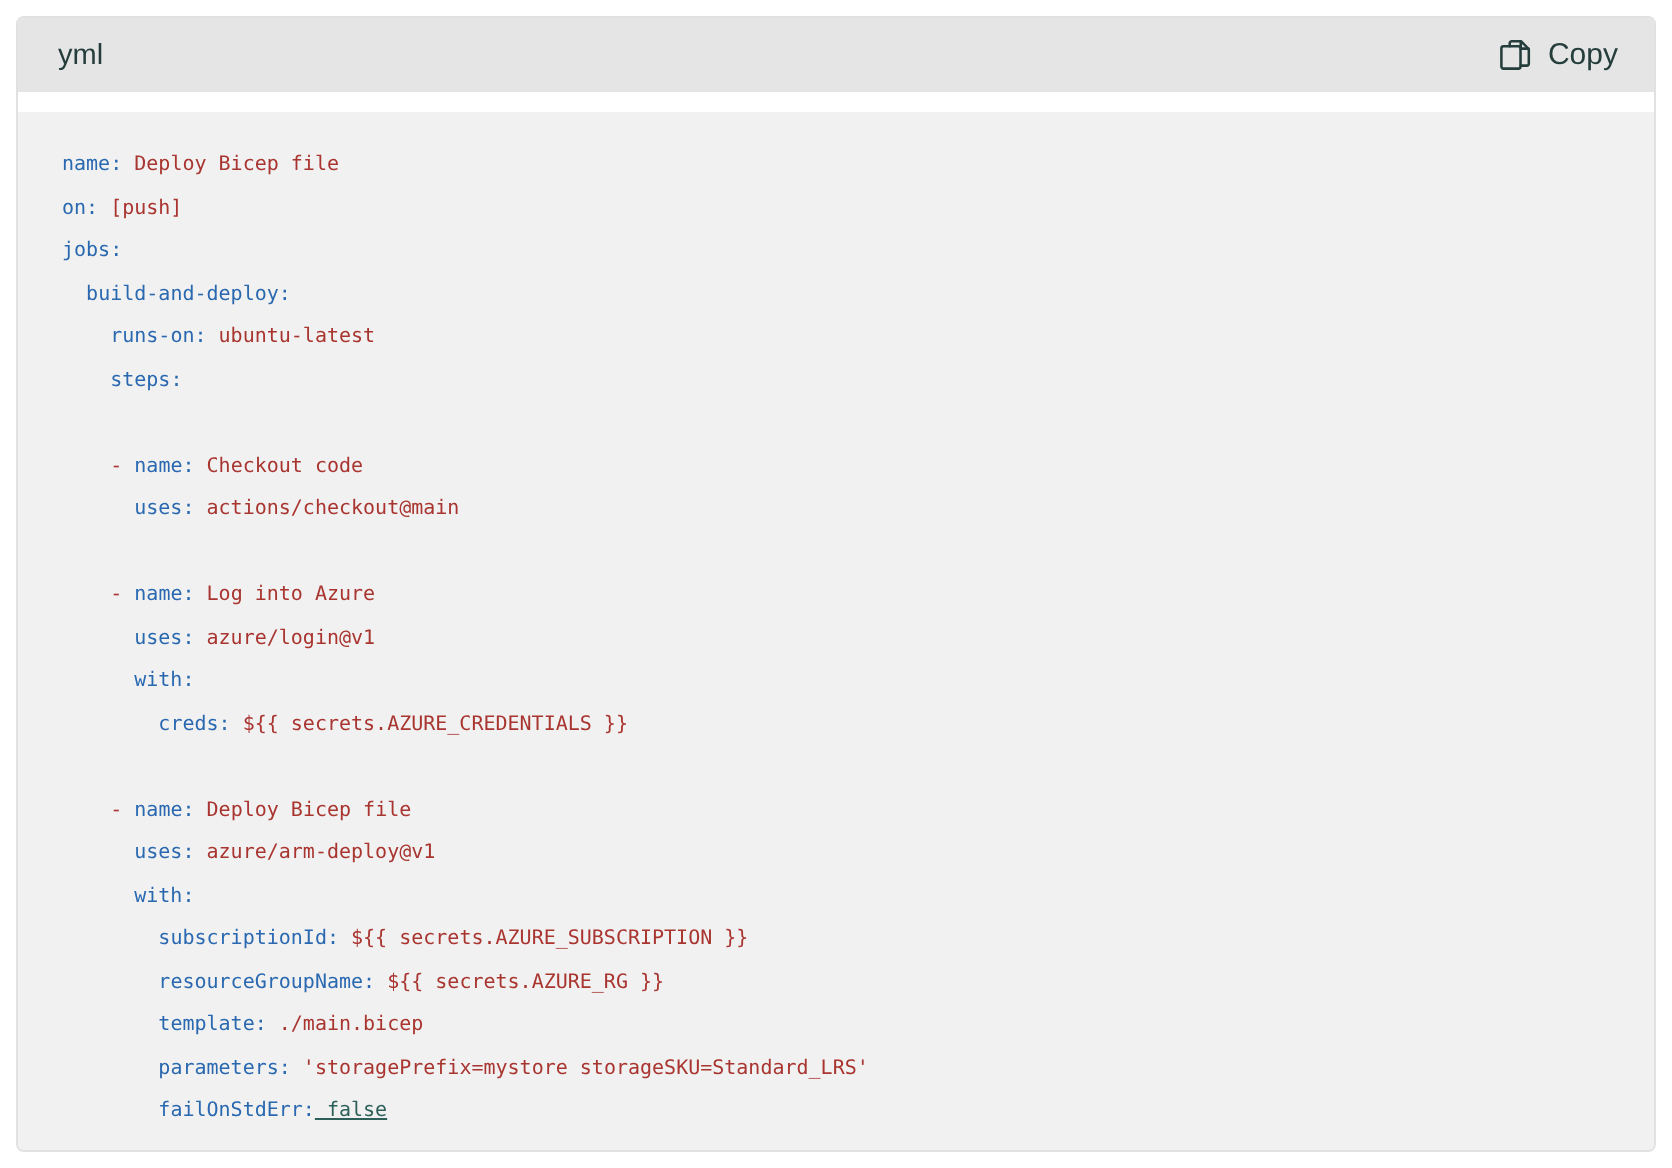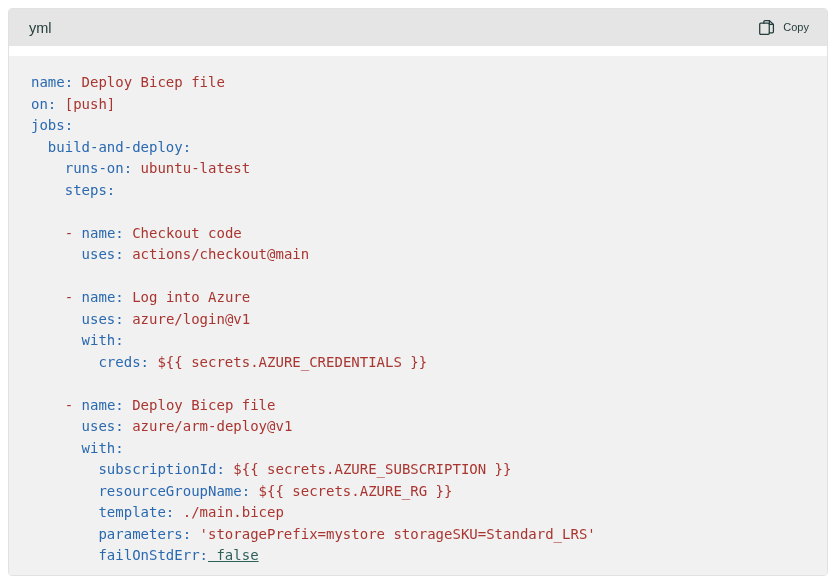--- a/index.html
+++ b/index.html
@@ -41,38 +41,38 @@
   .copy-button {
     display: flex;
     align-items: center;
     gap: 8px;
     background: transparent;
     border: none;
     padding: 2px 2px;
     margin: 0;
     color: var(--c-header-text, #253e3c);
     font-family: "Liberation Sans", sans-serif;
-    font-size: 11px;
+    font-size: 15px;
     cursor: pointer;
     line-height: 1;
   }
   .copy-button svg {
     display: block;
   }
   .code-body {
     box-sizing: border-box;
     flex: 1 1 auto;
     background: var(--c-body-bg, #f1f1f1);
     padding: 16px 18px 18px 22px;
     overflow: hidden;
   }
   .code-pre {
     margin: 0;
     font-family: "DejaVu Sans Mono", "Liberation Mono", monospace;
-    font-size: 14px;
+    font-size: 10px;
     line-height: 21.5px;
     color: var(--c-plain, #171717);
   }
   .code-line {
     white-space: pre;
     height: 21.5px;
   }
   .tok-k { color: var(--c-key, #2a69b0); }
   .tok-s { color: var(--c-str, #a93530); }
   .tok-b { color: var(--c-bool, #2e605a); text-decoration: underline; }

